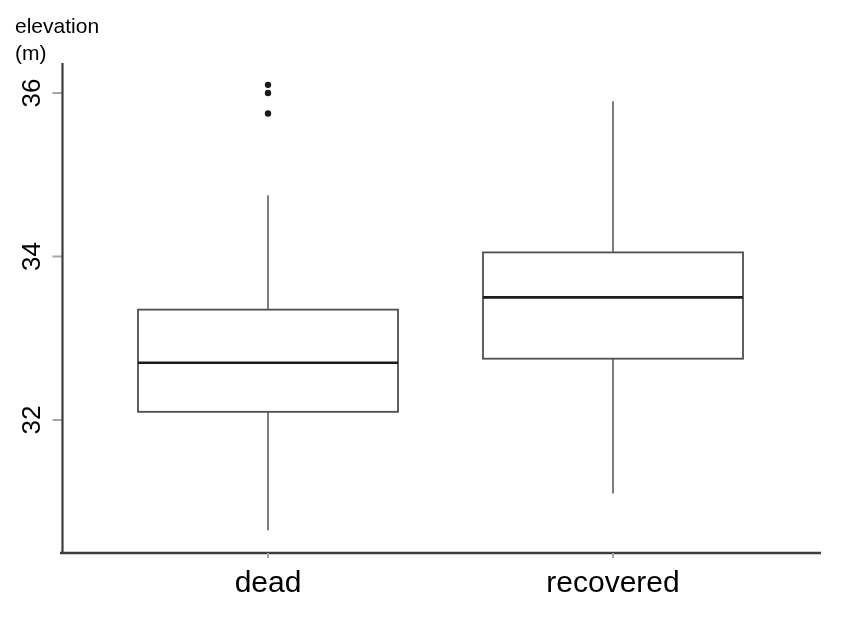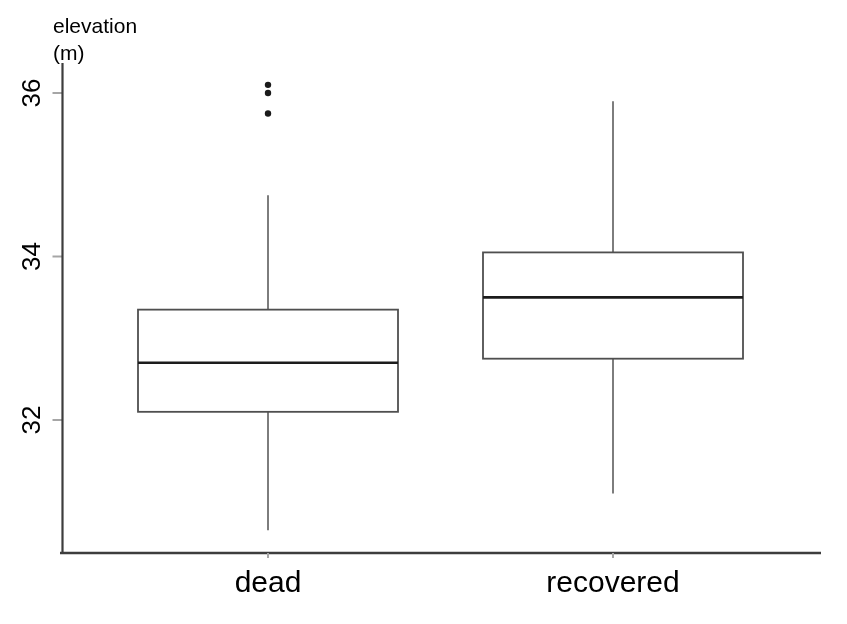--- a/index.html
+++ b/index.html
@@ -21,21 +21,21 @@
     top: 0;
   }
   #y-axis-title {
     position: absolute;
     left: 15px;
     top: 12px;
     font-size: 21px;
     line-height: 27px;
     color: #000000;
   }
-  #y-axis-title span { display: block; margin-left: 38px; }
+  #y-axis-title span { display: block; }
 </style>
 </head>
 <body>
 
 <div id="figure">
   <svg id="chart-svg" width="847" height="624" viewBox="0 0 847 624">
       <line x1="52.5" y1="420" x2="62.5" y2="420" stroke="#a6a6a6" stroke-width="2"></line>
       <text x="40" y="420" text-anchor="middle" font-size="26" fill="#000000" font-family="&quot;Liberation Sans&quot;, sans-serif" transform="rotate(-90 40 420)">32</text>
       <line x1="52.5" y1="256.5" x2="62.5" y2="256.5" stroke="#a6a6a6" stroke-width="2"></line>
       <text x="40" y="256.5" text-anchor="middle" font-size="26" fill="#000000" font-family="&quot;Liberation Sans&quot;, sans-serif" transform="rotate(-90 40 256.5)">34</text>

